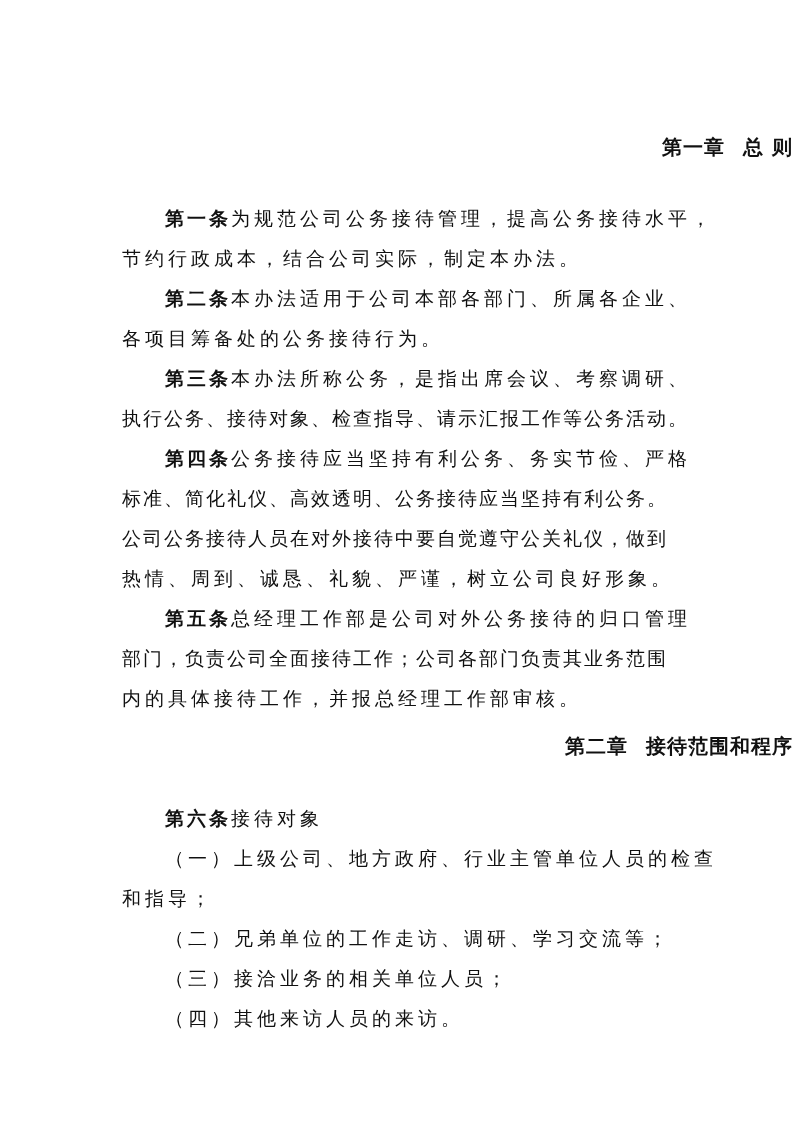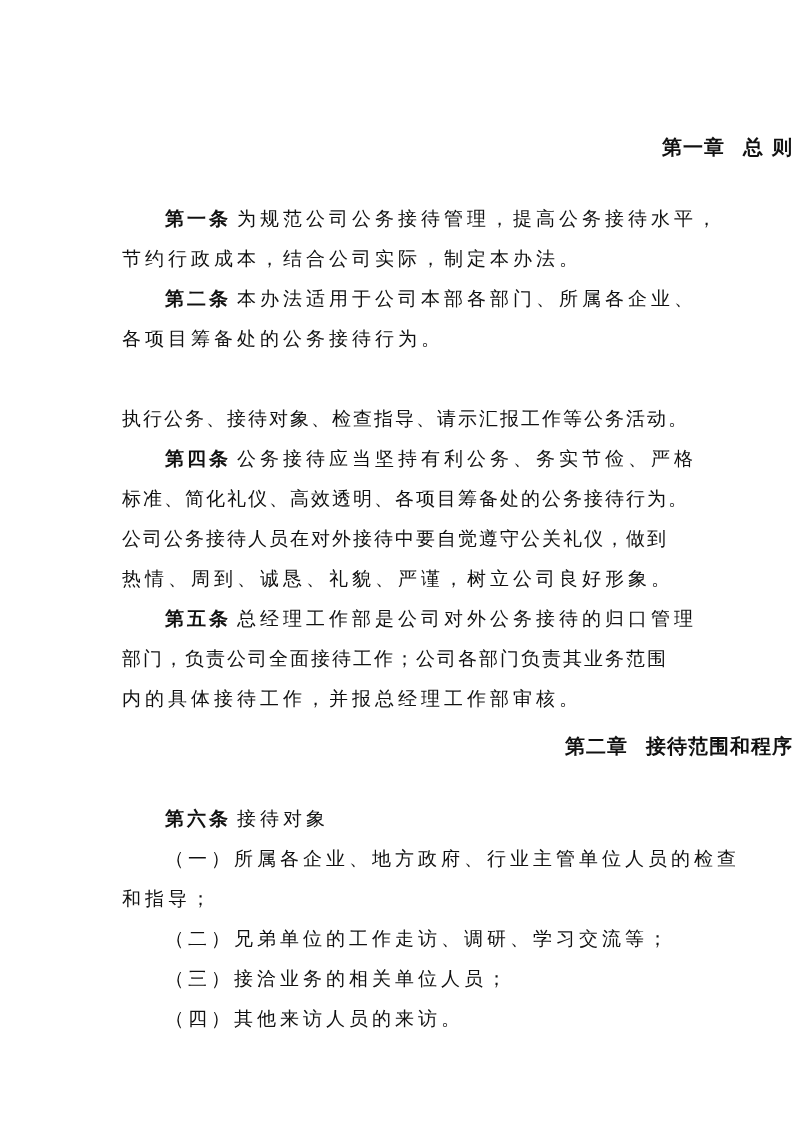--- a/index.html
+++ b/index.html
@@ -6,63 +6,66 @@
   body { width: 793px; height: 1122px; position: relative; overflow: hidden;
          font-family: "DejaVu Serif", "Liberation Serif", serif; color: #111; }
   .page { position: absolute; left: 0; top: 0; width: 793px; height: 1122px; }
   .chapter { position: absolute; left: 0; width: 793px; text-align: right;
              font-family: "DejaVu Sans", "Liberation Sans", sans-serif;
              font-weight: bold; font-size: 20px; letter-spacing: 1px; }
   .chapter .gap { display: inline-block; width: 18px; }
   .line { position: absolute; left: 122px; width: 560px; font-size: 19px;
           letter-spacing: 4px; white-space: nowrap; line-height: 24px; }
   .indent { left: 165px; }
-  .art { font-weight: bold; font-family: "DejaVu Sans", "Liberation Sans", sans-serif; letter-spacing: 3px; margin-right: 6px; }
+  .art { font-weight: bold; font-family: "DejaVu Sans", "Liberation Sans", sans-serif; letter-spacing: 3px; }
 </style>
 </head>
 <body>
 
 <div class="page">
 
   <div class="chapter" style="top:134px">
     <span>第一章</span><span class="gap"></span><span>总 则</span>
   </div>
 
   <div class="line indent" style="top:206px">
     <span class="art">第一条</span><span>为规范公司公务接待管理，提高公务接待水平，</span>
   </div>
   <div class="line" style="top:246px">节约行政成本，结合公司实际，制定本办法。</div>
 
   <div class="line indent" style="top:286px">
     <span class="art">第二条</span><span>本办法适用于公司本部各部门、所属各企业、</span>
   </div>
   <div class="line" style="top:326px">各项目筹备处的公务接待行为。</div>
 
+  <div class="line indent" style="top:366px">
+    <span class="art">第三条</span><span>本办法所称公务，是指出席会议、考察调研、</span>
+  </div>
   <div class="line" style="top:406px; letter-spacing:2px">执行公务、接待对象、检查指导、请示汇报工作等公务活动。</div>
 
   <div class="line indent" style="top:446px">
     <span class="art">第四条</span><span>公务接待应当坚持有利公务、务实节俭、严格</span>
   </div>
-  <div class="line" style="top:486px; letter-spacing:2px">标准、简化礼仪、高效透明、各项目筹备处的公务接待行为。</div>
+  <div class="line" style="top:486px; letter-spacing:2px">标准、简化礼仪、高效透明、公务接待应当坚持有利公务。</div>
   <div class="line" style="top:526px; letter-spacing:2px">公司公务接待人员在对外接待中要自觉遵守公关礼仪，做到</div>
   <div class="line indent" style="top:606px">
     <span class="art">第五条</span><span>总经理工作部是公司对外公务接待的归口管理</span>
   </div>
 
   <div class="line" style="top:566px">热情、周到、诚恳、礼貌、严谨，树立公司良好形象。</div>
   <div class="line" style="top:646px; letter-spacing:2px">部门，负责公司全面接待工作；公司各部门负责其业务范围</div>
   <div class="line" style="top:686px">内的具体接待工作，并报总经理工作部审核。</div>
 
   <div class="chapter" style="top:733px">
     <span>第二章</span><span class="gap"></span><span>接待范围和程序</span>
   </div>
 
   <div class="line indent" style="top:806px">
     <span class="art">第六条</span><span>接待对象</span>
   </div>
 
-  <div class="line indent" style="top:846px">（一）所属各企业、地方政府、行业主管单位人员的检查</div>
+  <div class="line indent" style="top:846px">（一）上级公司、地方政府、行业主管单位人员的检查</div>
   <div class="line" style="top:886px">和指导；</div>
   <div class="line indent" style="top:926px">（二）兄弟单位的工作走访、调研、学习交流等；</div>
   <div class="line indent" style="top:966px">（三）接洽业务的相关单位人员；</div>
   <div class="line indent" style="top:1006px">（四）其他来访人员的来访。</div>
 
 </div>
 
 </body></html>

